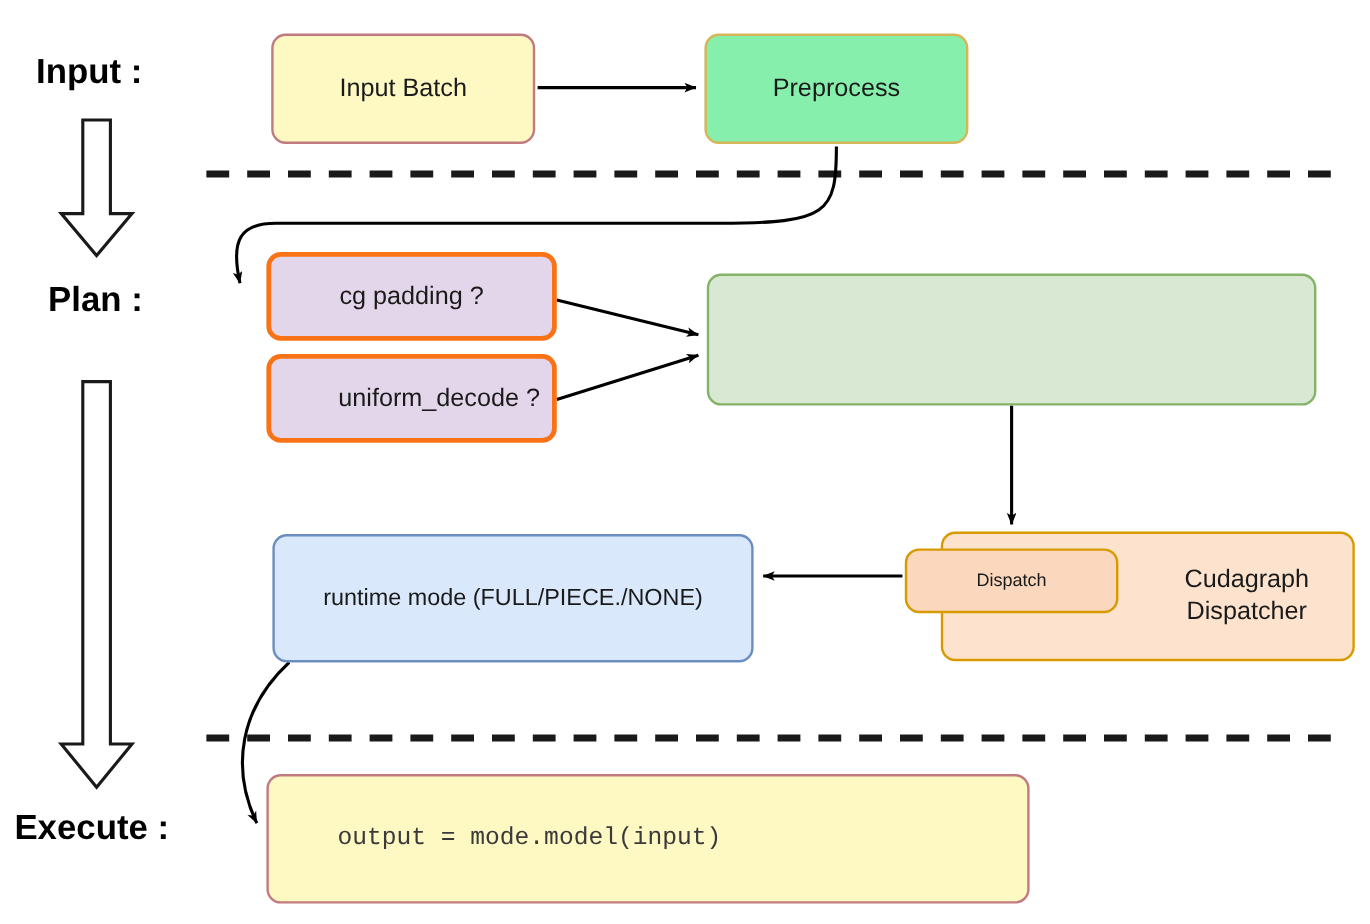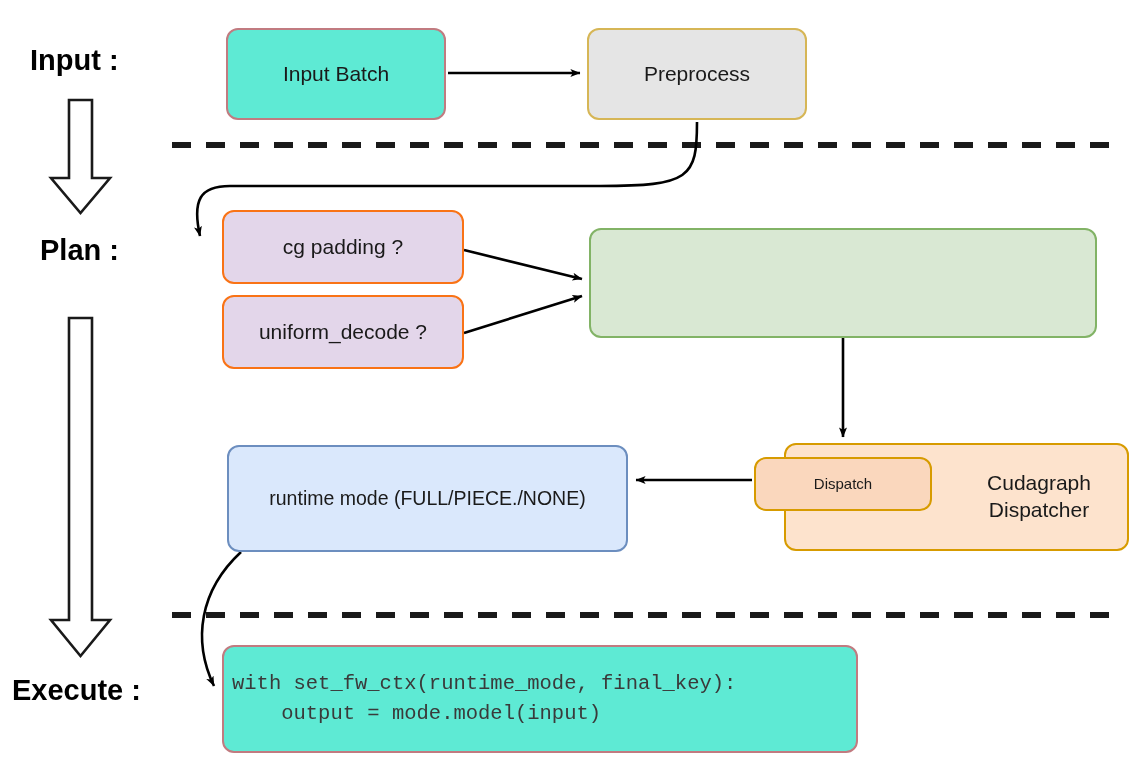--- a/index.html
+++ b/index.html
@@ -48,23 +48,23 @@
     font-size: 20.5px;
     color: #3a3a3a;
     justify-content: flex-start;
     text-align: left;
     white-space: pre;
     line-height: 1.45;
     padding-left: 8px;
   }
   .node-label { display: block; }
   
-  .c-pink   { background: #5eead4; border: 2px solid #c17b80; }
-  .c-yellow { background: #e5e5e5; border: 2px solid #d6b656; }
-  .c-purple { background: #e3d6ea; border: 2px solid #f97316; }
+  .c-pink   { background: #fef9c3; border: 2px solid #c17b80; }
+  .c-yellow { background: #86efac; border: 2px solid #d6b656; }
+  .c-purple { background: #e3d6ea; border: 4px solid #f97316; }
   .c-green  { background: #d9e8d3; border: 2px solid #82b366; }
   .c-blue   { background: #dae8fc; border: 2px solid #6c8ebf; }
   .c-orange-outer { background: #fde3cd; border: 2px solid #d79b00; margin-left: 32px; }
   .c-orange-inner { background: #fad7bd; border: 2px solid #d79b00; }
 </style>
 </head>
 <body>
 
 <svg id="canvas" viewBox="0 0 1142 770">
   <defs>
@@ -104,36 +104,35 @@
 </div>
 
 <div class="node c-yellow" style="left:587px; top:28px; width:220px; height:92px;">
   <span class="node-label">Preprocess</span>
 </div>
 
 <div class="node c-purple" style="left:222px; top:210px; width:242px; height:74px;">
   <span class="node-label">cg padding ?</span>
 </div>
 
-<div class="node c-purple" style="left:222px; top:295px; width:242px; height:74px;">
+<div class="node c-purple" style="left:222px; top:295px; width:242px; height:74px;justify-content:flex-end;">
   <span class="node-label">uniform_decode ?</span>
 </div>
 
 <div class="node c-green" style="left:589px; top:228px; width:508px; height:110px; flex-direction:column;">
 </div>
 
 <div class="node c-orange-outer" style="left:752px; top:443px; width:345px; height:108px; flex-direction:column; justify-content:center; padding-left:175px;">
   <span class="node-label">Cudagraph</span>
   <span class="node-label">Dispatcher</span>
 </div>
 
 <div class="node c-orange-inner" style="left:754px; top:457px; width:178px; height:54px; font-size:15px;">
   <span class="node-label">Dispatch</span>
 </div>
 
 <div class="node c-blue" style="left:227px; top:445px; width:401px; height:107px; flex-direction:column; font-size:19.5px;">
   <span class="node-label">runtime mode (FULL/PIECE./NONE)</span>
 </div>
 
 <div class="node c-pink node-code" style="left:222px; top:645px; width:636px; height:108px; flex-direction:column; align-items:flex-start; justify-content:center;">
-  <span class="node-label">with set_fw_ctx(runtime_mode, final_key):</span>
   <span class="node-label">    output = mode.model(input)</span>
 </div>
 
 </body></html>

